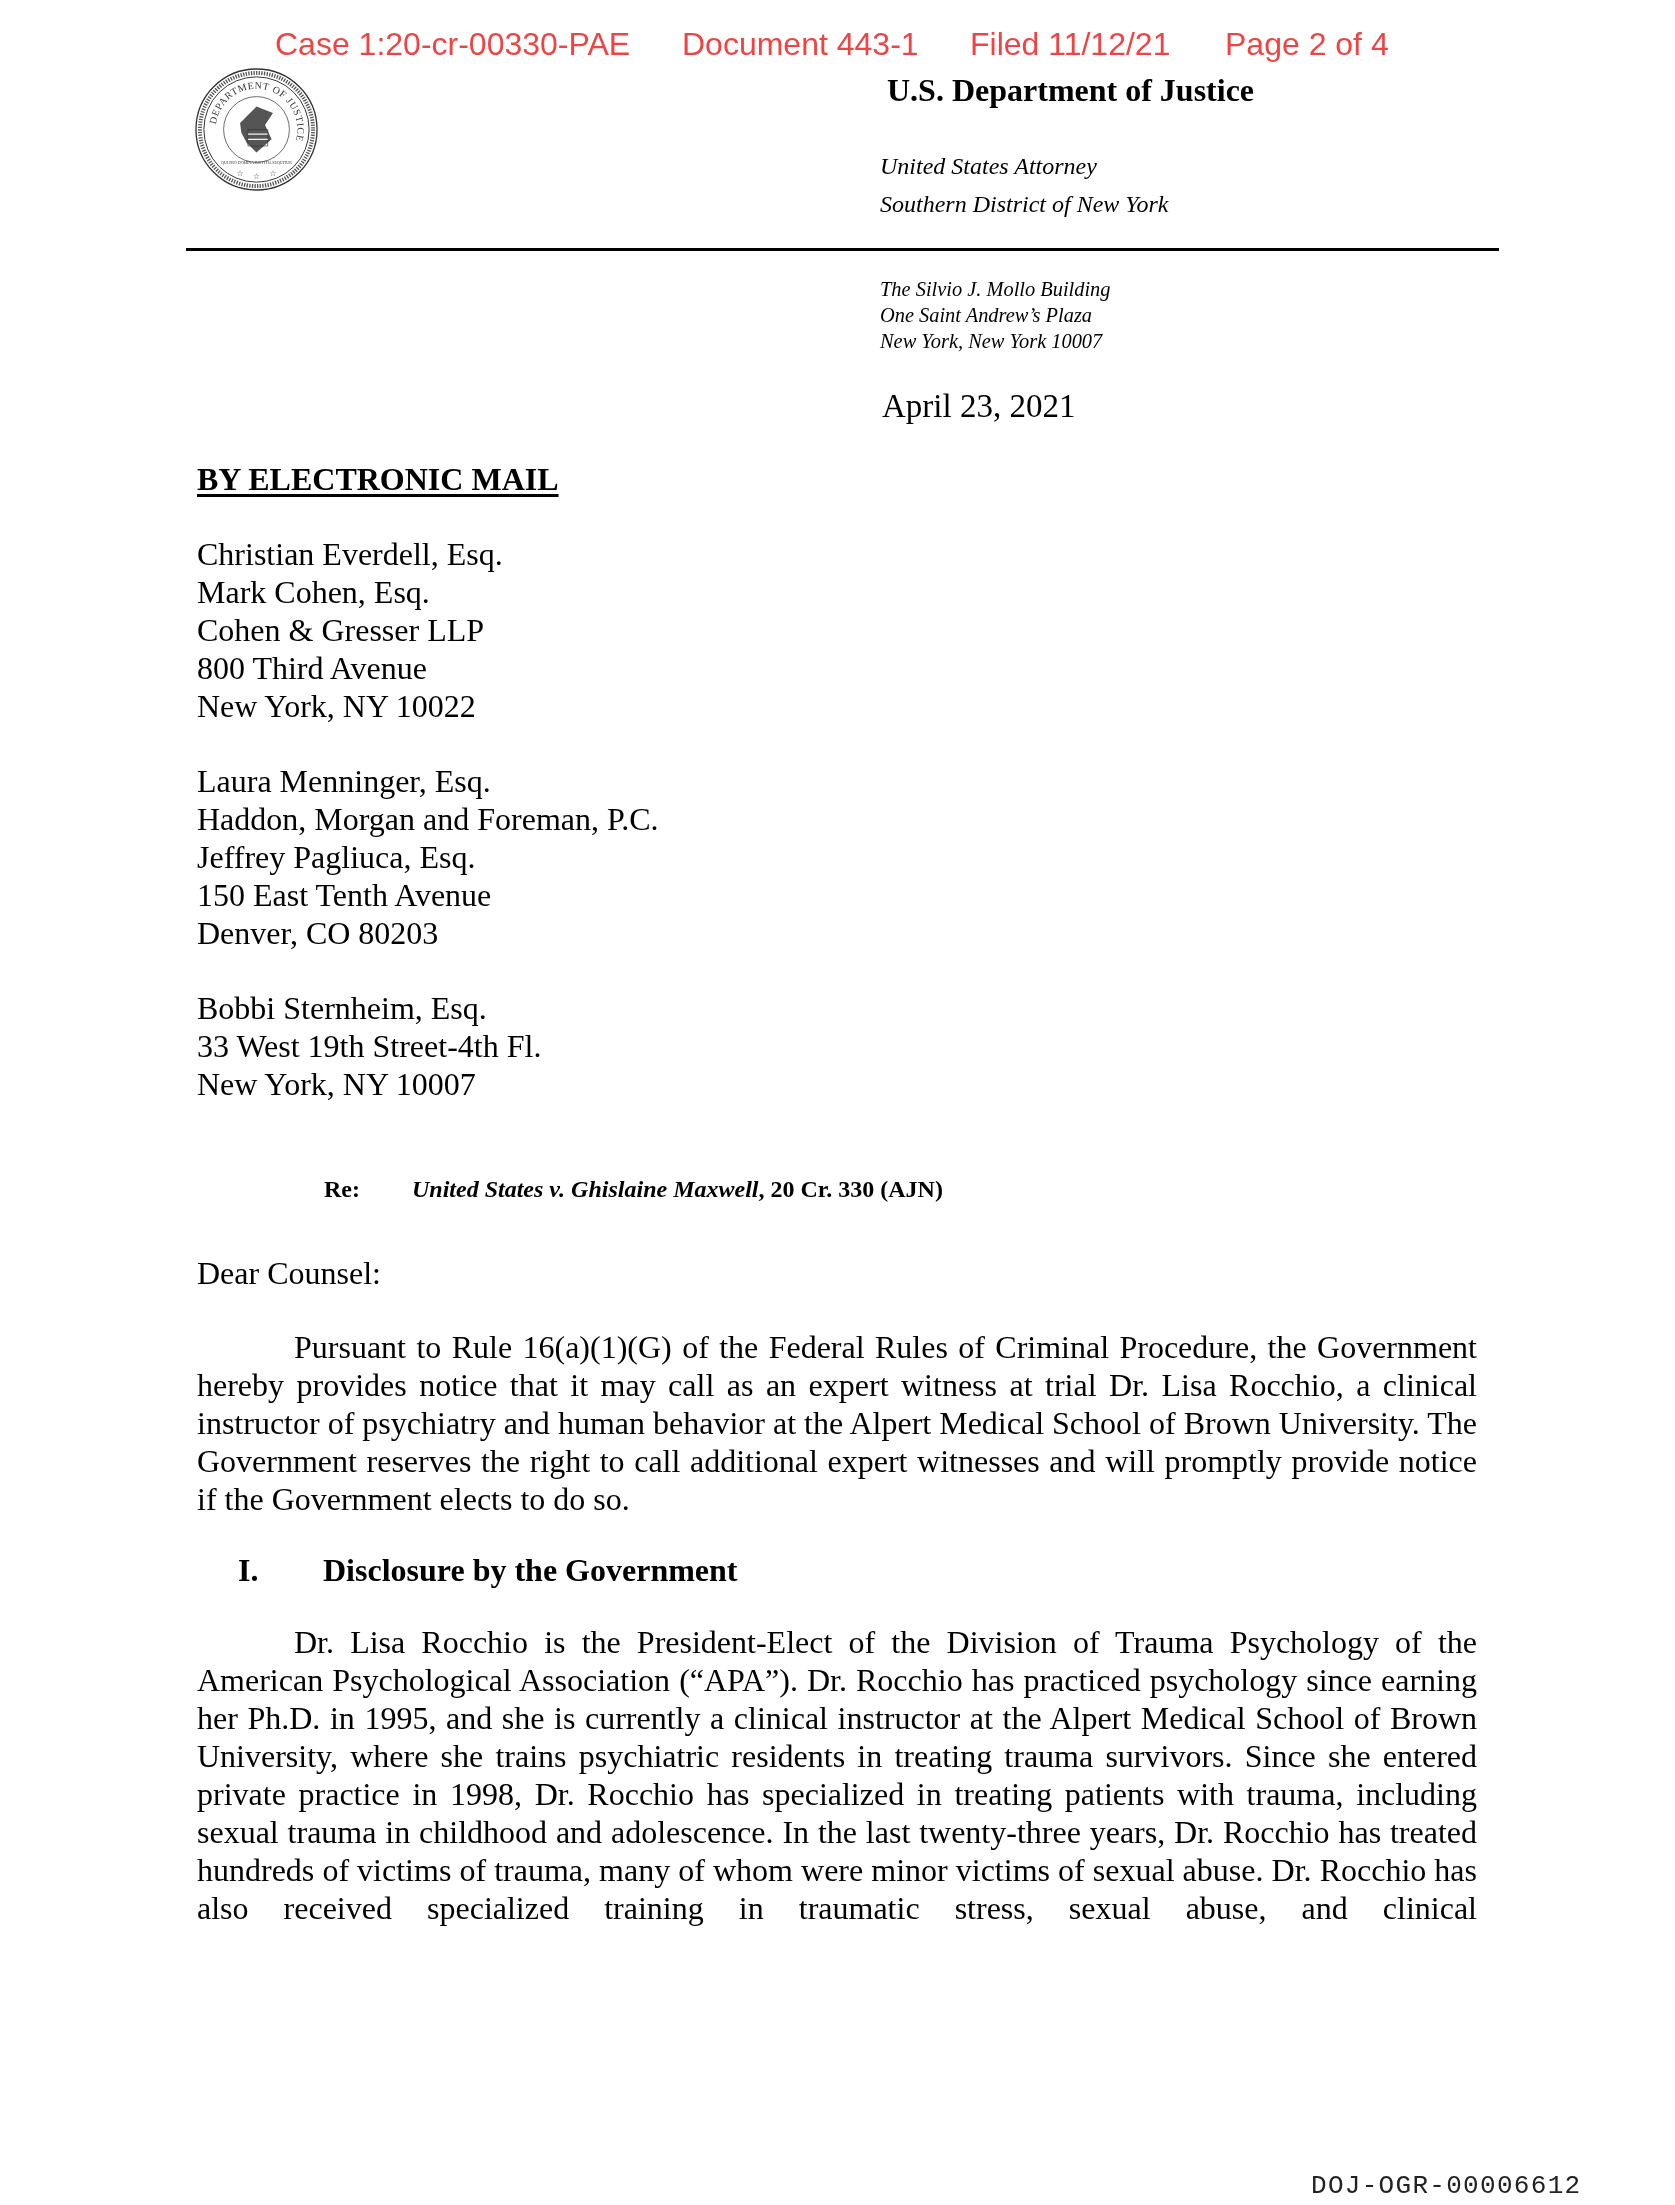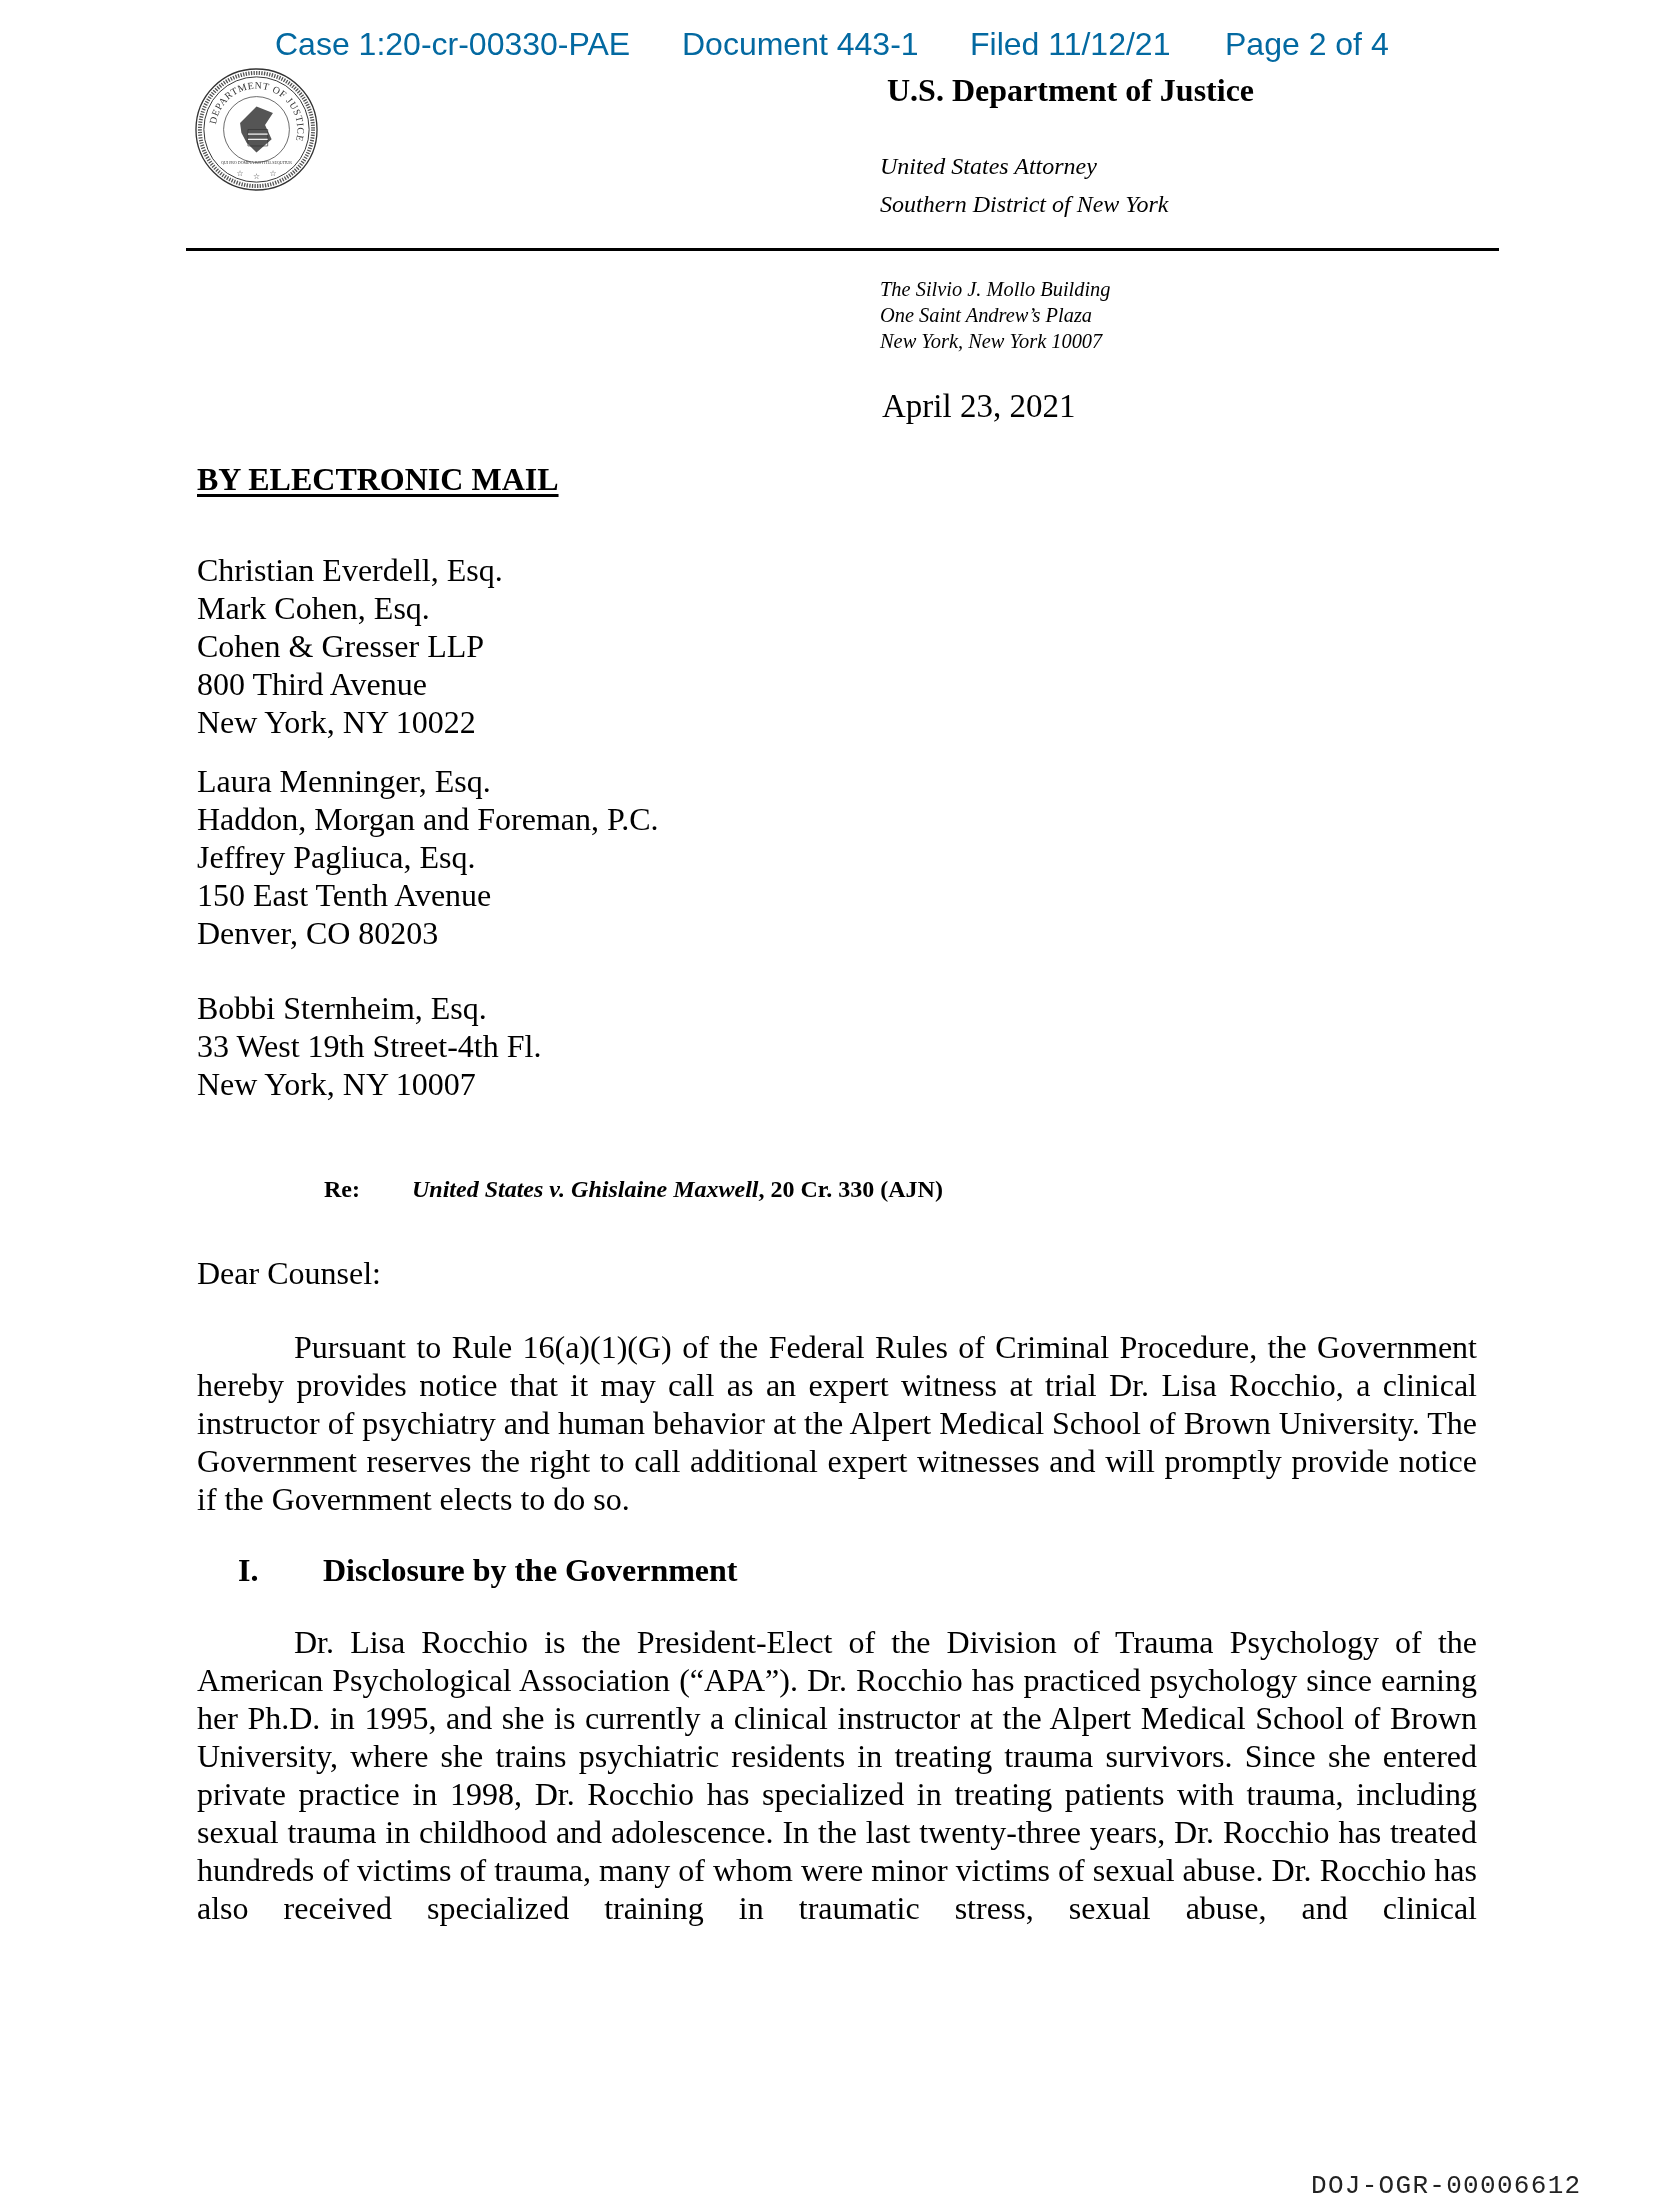--- a/index.html
+++ b/index.html
@@ -98,21 +98,21 @@
       white-space: nowrap;
     }
     .recipients {
       position: absolute;
       left: 197px;
       font-size: 32px;
       line-height: 38px;
       white-space: nowrap;
     }
     .recipients .line { display: block; }
-    .rg1 { top: 535px; margin-top: 16px; }
+    .rg1 { top: 535px; }
     .rg2 { top: 762px; }
     .rg3 { top: 989px; }
 
     .re-line {
       position: absolute;
       top: 1176px;
       left: 324px;
       font-size: 24px;
       font-weight: bold;
       white-space: nowrap;
@@ -157,21 +157,21 @@
       font-family: "Liberation Mono", "DejaVu Sans Mono", monospace;
       font-size: 26px;
       color: #222222;
       letter-spacing: 1.3px;
       white-space: nowrap;
     }
   </style>
 </head>
 <body>
 
-<div class="filing-stamp" style="color: #0369a1;">
+<div class="filing-stamp" style="color: #ef4444;">
   <span class="case">Case 1:20-cr-00330-PAE</span><span class="doc">Document 443-1</span><span class="filed">Filed 11/12/21</span><span class="page">Page 2 of 4</span>
 </div>
 
 <div class="seal">
   <svg width="125" height="125" viewBox="0 0 190 190">
     <defs>
       <path id="ringPath" d="M 95,95 m -62,0 a 62,62 0 1,1 124,0 a 62,62 0 1,1 -124,0"></path>
       <path id="mottoPath" d="M 40,95 a 55,55 0 0,0 110,0"></path>
     </defs>
     <circle cx="95" cy="95" r="92" fill="none" stroke="#333" stroke-width="2"></circle>

